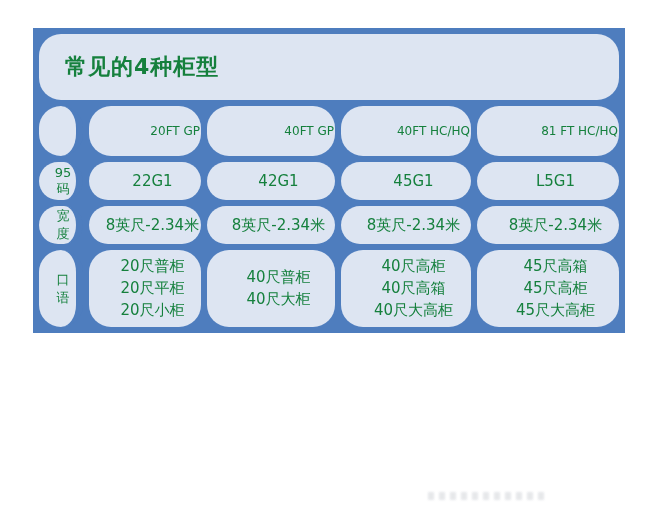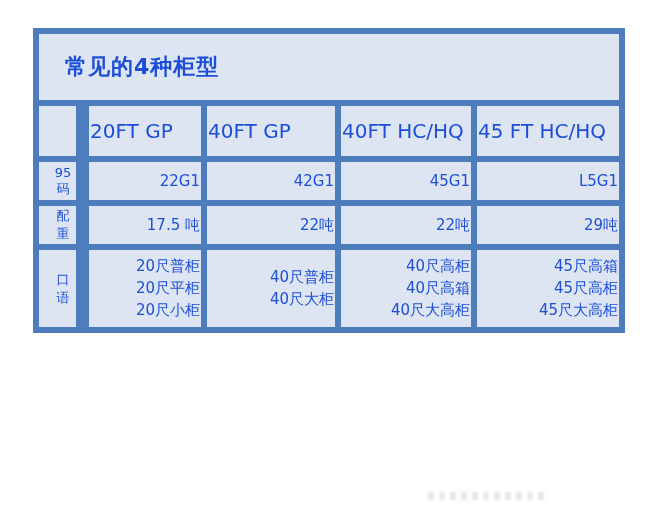--- a/index.html
+++ b/index.html
@@ -22,40 +22,41 @@
     left: 33px;
     top: 28px;
     width: 592px;
     border-collapse: separate;
     border-spacing: 6px;
     background: #4e7dbe;
     table-layout: fixed;
   }
   table.container-table td {
     background: #dde5f2;
-    color: #1d4ed8;
+    color: #15803d;
     vertical-align: middle;
     overflow: hidden;
+    border-radius: 22px;
   }
   td.title-cell {
     height: 64px;
     font-size: 22px;
     font-weight: bold;
     padding-left: 26px;
     letter-spacing: 1px;
   }
   tr.header-row td {
     height: 48px;
-    text-align: left;
-    font-size: 20px;
+    text-align: right;
+    font-size: 12px;
   }
   tr.data-row td {
     height: 36px;
     font-size: 15px;
-    text-align: right;
+    text-align: center;
     padding-left: 16px;
   }
   tr.data-row td.label-cell,
   tr.header-row td.label-cell {
     text-align: center;
     font-size: 13px;
     padding-left: 12px;
   }
   td.label-cell {
     border-right: 7px solid #4e7dbe;
@@ -97,42 +98,42 @@
     <tbody>
         <tr>
       <td class="title-cell" colspan="5">常见的4种柜型</td>
     </tr>
 
     <tr class="header-row">
       <td class="label-cell"></td>
       <td>20FT GP</td>
       <td>40FT GP</td>
       <td>40FT HC/HQ</td>
-      <td>45 FT HC/HQ</td>
+      <td>81 FT HC/HQ</td>
     </tr>
 
     <tr class="data-row">
       <td class="label-cell">95码</td>
       <td>22G1</td>
       <td>42G1</td>
       <td>45G1</td>
       <td>L5G1</td>
     </tr>
 
+    <tr class="data-row">
+      <td class="label-cell">宽度</td>
+      <td>8英尺-2.34米</td>
+      <td>8英尺-2.34米</td>
+      <td>8英尺-2.34米</td>
+      <td>8英尺-2.34米</td>
+    </tr>
 
 
 
 
-    <tr class="data-row">
-      <td class="label-cell">配重</td>
-      <td>17.5 吨</td>
-      <td>22吨</td>
-      <td>22吨</td>
-      <td>29吨</td>
-    </tr>
 
     <tr class="data-row speak-row">
       <td class="label-cell">口语</td>
       <td class="multiline">20尺普柜
 20尺平柜
 20尺小柜</td>
       <td class="multiline">40尺普柜
 40尺大柜</td>
       <td class="multiline">40尺高柜
 40尺高箱

